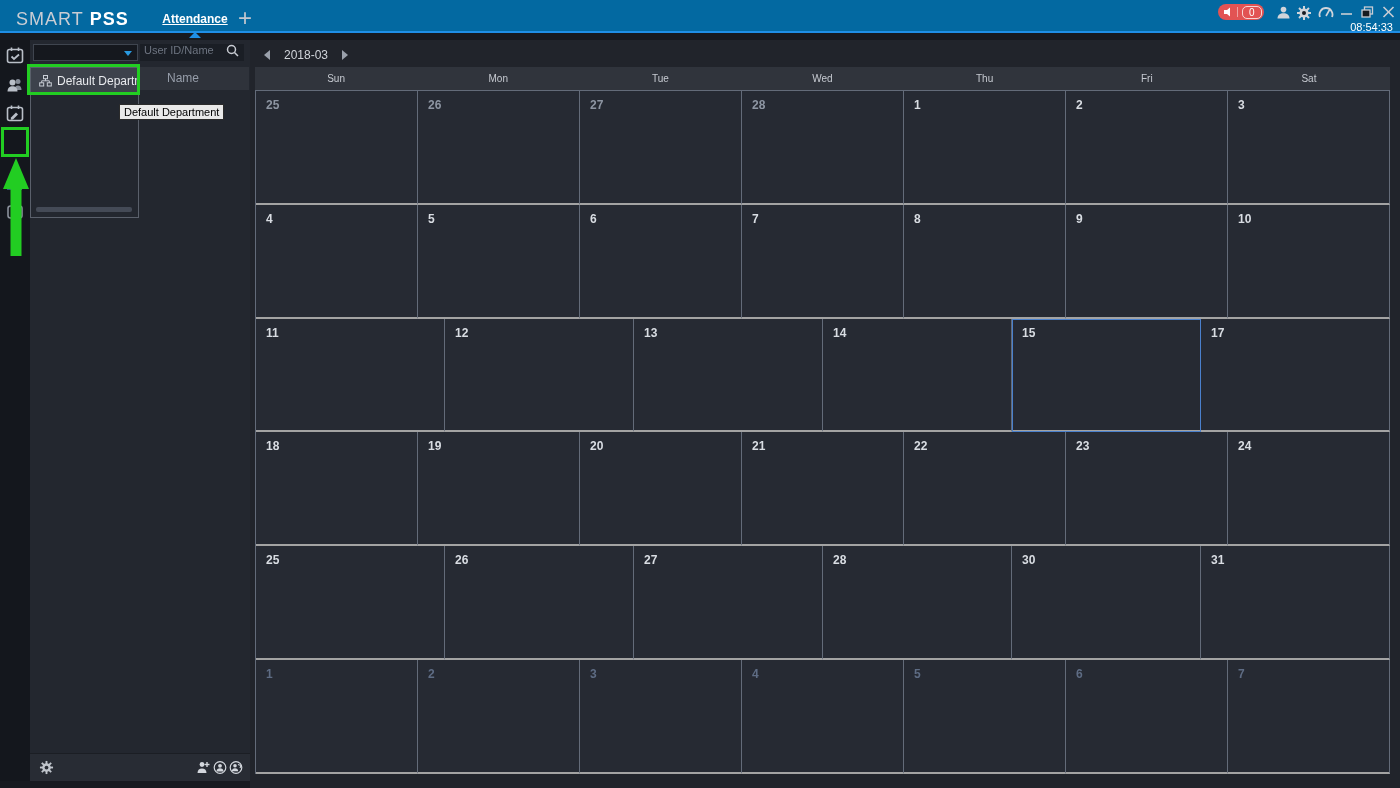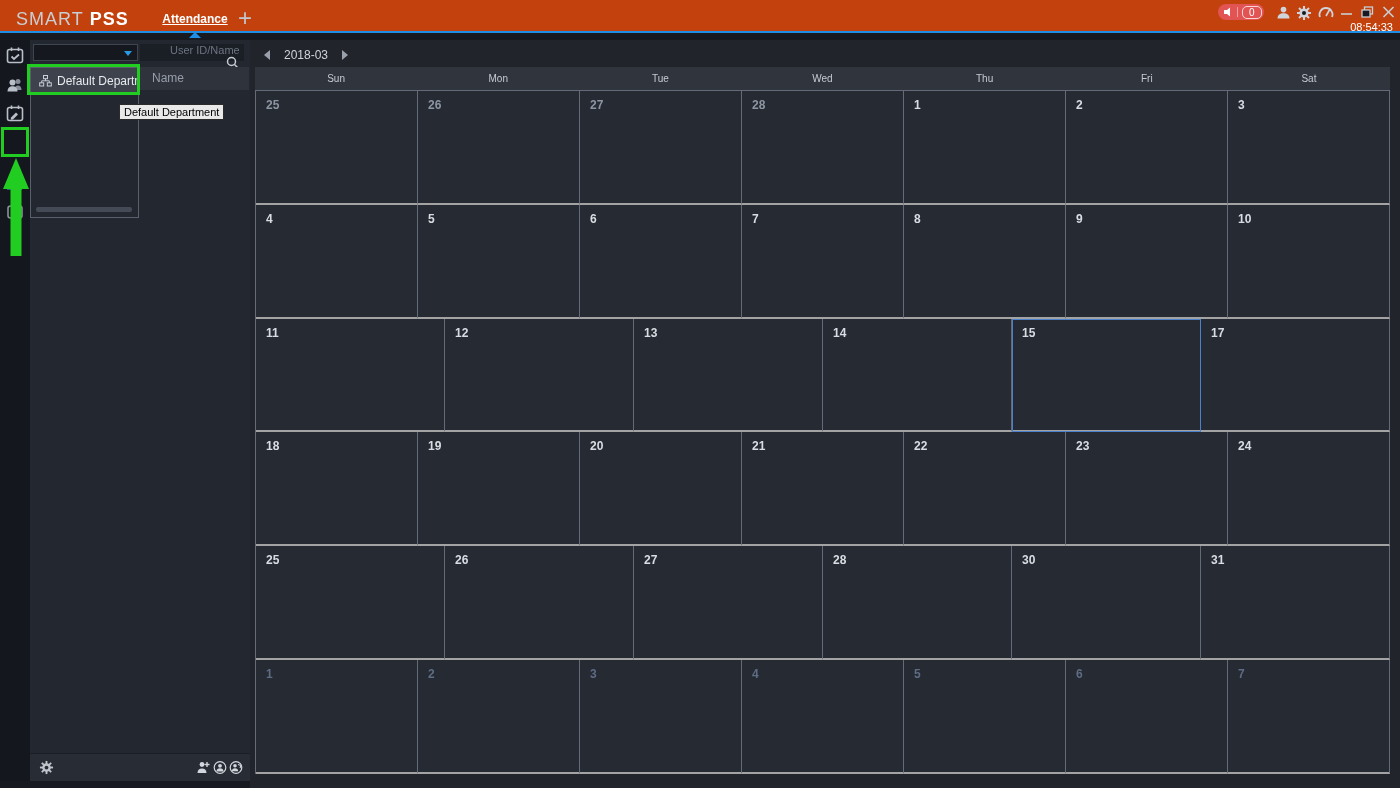--- a/index.html
+++ b/index.html
@@ -1,20 +1,20 @@
 <!DOCTYPE html>
 <html><head>
 <meta charset="utf-8">
 <style>
   * { margin:0; padding:0; box-sizing:border-box; }
   html,body { width:1400px; height:788px; overflow:hidden; }
   body { background:#171a20; font-family:"Liberation Sans","DejaVu Sans",sans-serif; position:relative; }
 
   
-  .topbar { position:absolute; left:0; top:0; width:1400px; height:33px; background:#c2410c;
+  .topbar { position:absolute; left:0; top:0; width:1400px; height:33px; background:#0369a1;
             border-bottom:2px solid #1f8fe6; }
   .brand { position:absolute; left:16px; top:9px; font-size:18px; letter-spacing:1px; color:#c9cdd4; }
   .brand b { color:#ffffff; font-weight:bold; }
   .tab { position:absolute; left:160px; top:12px; width:70px; text-align:center; font-size:12px;
          font-weight:bold; color:#ffffff; cursor:default;text-decoration:underline; }
   .tab-indicator { position:absolute; left:189px; top:32px; width:0; height:0;
          border-left:6px solid transparent; border-right:6px solid transparent;
          border-bottom:6px solid #1f8fe6; }
   .plus { position:absolute; left:238px; top:4px; font-size:24px; font-weight:300; color:#c2c7cf; }
   .alarm-pill { position:absolute; left:1218px; top:4px; width:46px; height:16px; background:#e25353;
@@ -31,26 +31,26 @@
   .side-icon { position:absolute; left:4px; width:22px; height:22px; }
 
   
   .left-panel { position:absolute; left:30px; top:40px; width:220px; height:741px; background:#23272f; }
   .dept-select { position:absolute; left:3px; top:4px; width:105px; height:17px; background:#15181e;
          border:1px solid #3f454f; }
   .dept-select .caret { position:absolute; right:5px; top:6px; width:0; height:0;
          border-left:4px solid transparent; border-right:4px solid transparent;
          border-top:5px solid #2a9ae0; }
   .search-box { position:absolute; left:110px; top:4px; width:104px; height:17px; background:#1a1e25;
-         display:flex; align-items:flex-end;flex-direction:column; }
+         display:flex; align-items:flex-start; }
   .search-box input { flex:1; background:transparent; border:none; outline:none; color:#c8ccd3;
          font-size:11px; padding:0 4px; width:78px; font-family:"Liberation Sans","DejaVu Sans",sans-serif; }
   .search-box input::placeholder { color:#6d7480; }
   .name-header { position:absolute; left:110px; top:27px; width:109px; height:23px; background:#2f333b;
-         color:#979eaa; font-size:12px; line-height:23px; padding-left:12px; }
+         color:#979eaa; font-size:12px; line-height:23px; padding-left:27px; }
   .panel-toolbar { position:absolute; left:0; top:713px; width:220px; height:28px; background:#282c34;
          border-top:1px solid #1b1e24; }
 
   
   .dept-dropdown { position:absolute; left:30px; top:67px; width:109px; height:151px; background:#23272f;
          border:1px solid #5a606b; z-index:5; }
   .dept-row { height:25px; background:#3d424c; display:flex; align-items:center; padding-left:8px;
          color:#e8eaee; font-size:12px; overflow:hidden; white-space:nowrap; }
   .dept-row .org { margin-right:5px; flex:none; }
   .dept-scrollbar { position:absolute; left:5px; bottom:5px; width:96px; height:5px; background:#444a56;

